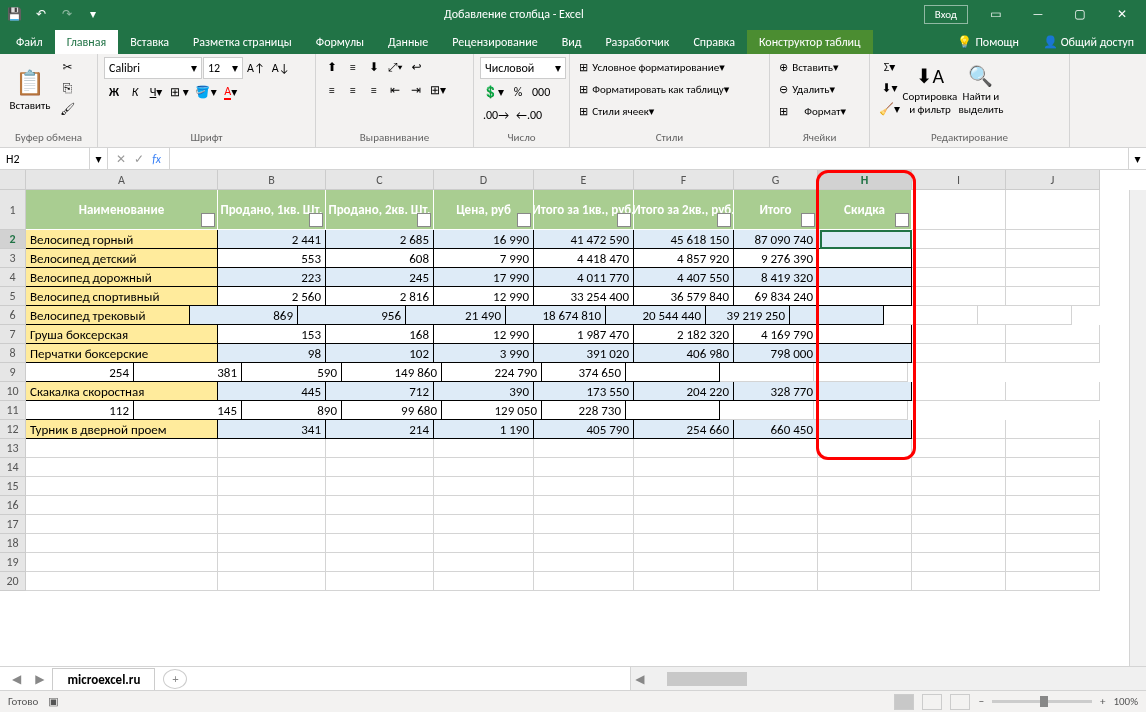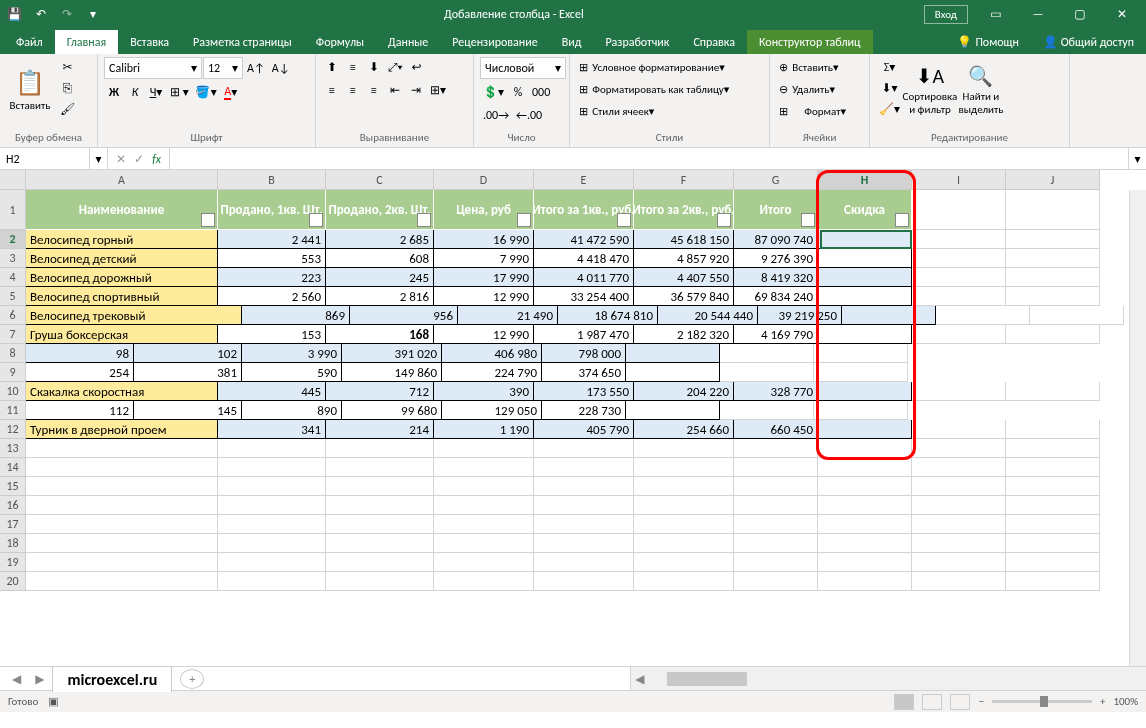--- a/index.html
+++ b/index.html
@@ -58,21 +58,21 @@
 .cell.discount { background: #deebf7; border-color: #000; }
 .cell.discount.alt { background: #fff; border-color: #000; }
 
 .red-outline { position: absolute; border: 3px solid #ff0000; border-radius: 12px; pointer-events: none; }
 .sel-outline { position: absolute; border: 2px solid #217346; pointer-events: none; }
 
 .scroll-v { position: absolute; right: 0; top: 20px; bottom: 0; width: 17px; background: #f0f0f0; border-left: 1px solid #d4d4d4; }
 .scroll-h-area { height: 24px; display: flex; border-top: 1px solid #d4d4d4; background: #fff; }
 .sheet-tabs { display: flex; align-items: center; padding-left: 6px; gap: 2px; width: 55%; }
 .tab-nav { padding: 0 6px; color: #888; cursor: pointer; }
-.sheet-tab { padding: 3px 14px; border: 1px solid #ccc; border-bottom: none; background: #fff; font-weight: bold; font-size: 16px; cursor: pointer; }
+.sheet-tab { padding: 3px 14px; border: 1px solid #ccc; border-bottom: none; background: #fff; font-weight: bold; font-size: 13px; cursor: pointer; }
 .add-sheet { width: 24px; height: 20px; display: flex; align-items: center; justify-content: center; border: 1px solid #ccc; border-radius: 50%; margin-left: 6px; cursor: pointer; color: #888; }
 .hscroll { flex: 1; background: #f0f0f0; border-left: 1px solid #d4d4d4; display: flex; align-items: center; }
 .hscroll-thumb { background: #c8c8c8; height: 14px; width: 80px; margin-left: 18px; }
 
 .statusbar { background: #f3f2f1; border-top: 1px solid #d4d4d4; height: 22px; display: flex; align-items: center; padding: 0 8px; font-size: 11px; color: #555; }
 .status-right { margin-left: auto; display: flex; align-items: center; gap: 8px; }
 .zoom-slider { width: 100px; height: 3px; background: #ccc; position: relative; }
 .zoom-thumb { position: absolute; left: 48px; top: -4px; width: 8px; height: 11px; background: #888; }
 .view-btn { width: 20px; height: 16px; border: 1px solid #ccc; cursor: pointer; }
 .view-btn.active { background: #c8c8c8; }
@@ -244,21 +244,21 @@
     <div class="rgroup-label">Редактирование</div>
   </div>
 </div>
 
 <div class="namebox-row">
   <div class="namebox">H2</div>
   <div class="namebox-dd">▾</div>
   <div class="fx-btns">
     <span>✕</span>
     <span>✓</span>
-    <span style="font-style:italic;color:#15803d">fx</span>
+    <span style="font-style:italic;color:#3b82f6">fx</span>
   </div>
   <div class="formula-bar"></div>
   <div style="width:18px;display:flex;align-items:center;justify-content:center;border-left:1px solid #d4d4d4">▾</div>
 </div>
 
 <div class="sheet-area">
   <div class="corner"></div>
   <div class="col-headers" id="colheaders">
       <div class="col-h" style="width: 192px;">A</div>
       <div class="col-h" style="width: 108px;">B</div>
@@ -372,44 +372,45 @@
         <div class="cell num alt" style="width: 108px;">2 816</div>
         <div class="cell num alt" style="width: 100px;">12 990</div>
         <div class="cell num alt" style="width: 100px;">33 254 400</div>
         <div class="cell num alt" style="width: 100px;">36 579 840</div>
         <div class="cell num alt" style="width: 84px;">69 834 240</div>
         <div class="cell discount alt" style="width: 94px;"></div>
         <div class="cell empty" style="width: 94px;"></div>
         <div class="cell empty" style="width: 94px;"></div>
       </div>
       <div class="grow">
-        <div class="cell name" style="width: 216px;">Велосипед трековый</div>
+        <div class="cell name" style="width: 164px;">Велосипед трековый</div>
         <div class="cell num" style="width: 108px;">869</div>
         <div class="cell num" style="width: 108px;">956</div>
         <div class="cell num" style="width: 100px;">21 490</div>
         <div class="cell num" style="width: 100px;">18 674 810</div>
         <div class="cell num" style="width: 100px;">20 544 440</div>
         <div class="cell num" style="width: 84px;">39 219 250</div>
         <div class="cell discount" style="width: 94px;"></div>
         <div class="cell empty" style="width: 94px;"></div>
         <div class="cell empty" style="width: 94px;"></div>
       </div>
       <div class="grow">
         <div class="cell name" style="width: 192px;">Груша боксерская</div>
         <div class="cell num alt" style="width: 108px;">153</div>
-        <div class="cell num alt" style="width: 108px; font-weight: bold;">168</div>
+        <div class="cell num alt" style="width: 108px;">168</div>
         <div class="cell num alt" style="width: 100px;">12 990</div>
         <div class="cell num alt" style="width: 100px;">1 987 470</div>
         <div class="cell num alt" style="width: 100px;">2 182 320</div>
         <div class="cell num alt" style="width: 84px;">4 169 790</div>
         <div class="cell discount alt" style="width: 94px;"></div>
         <div class="cell empty" style="width: 94px;"></div>
         <div class="cell empty" style="width: 94px;"></div>
       </div>
       <div class="grow">
+        <div class="cell name" style="width: 192px;">Перчатки боксерские</div>
         <div class="cell num" style="width: 108px;">98</div>
         <div class="cell num" style="width: 108px;">102</div>
         <div class="cell num" style="width: 100px;">3 990</div>
         <div class="cell num" style="width: 100px;">391 020</div>
         <div class="cell num" style="width: 100px;">406 980</div>
         <div class="cell num" style="width: 84px;">798 000</div>
         <div class="cell discount" style="width: 94px;"></div>
         <div class="cell empty" style="width: 94px;"></div>
         <div class="cell empty" style="width: 94px;"></div>
       </div>

